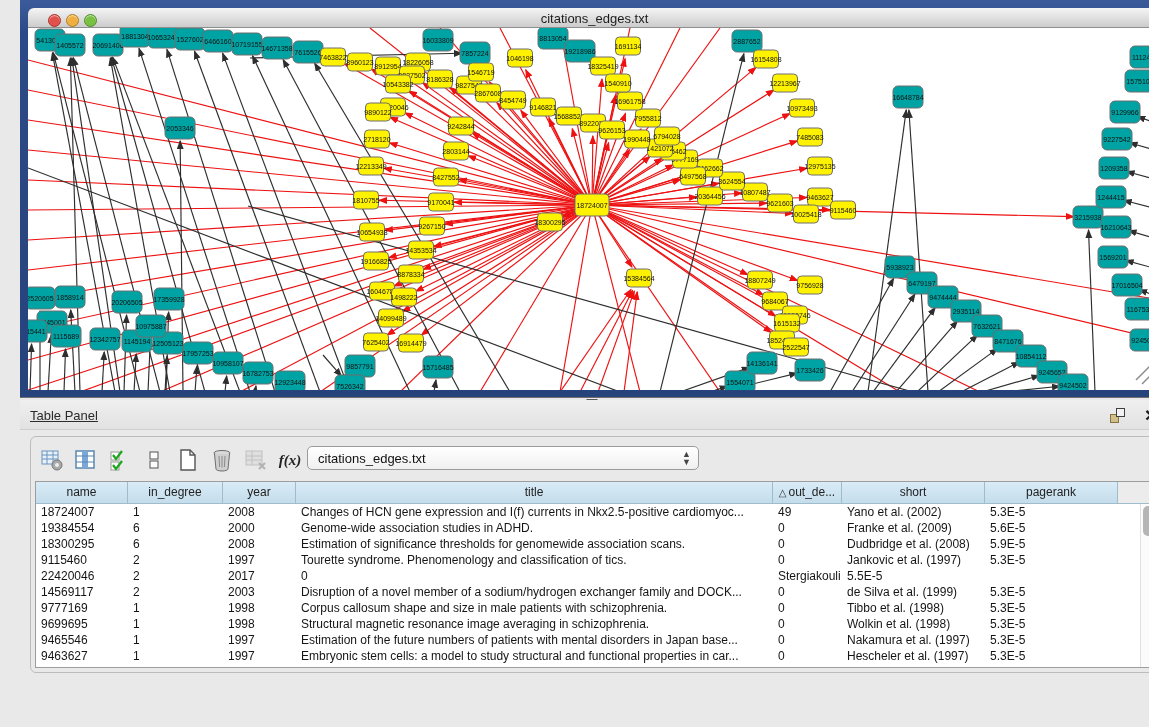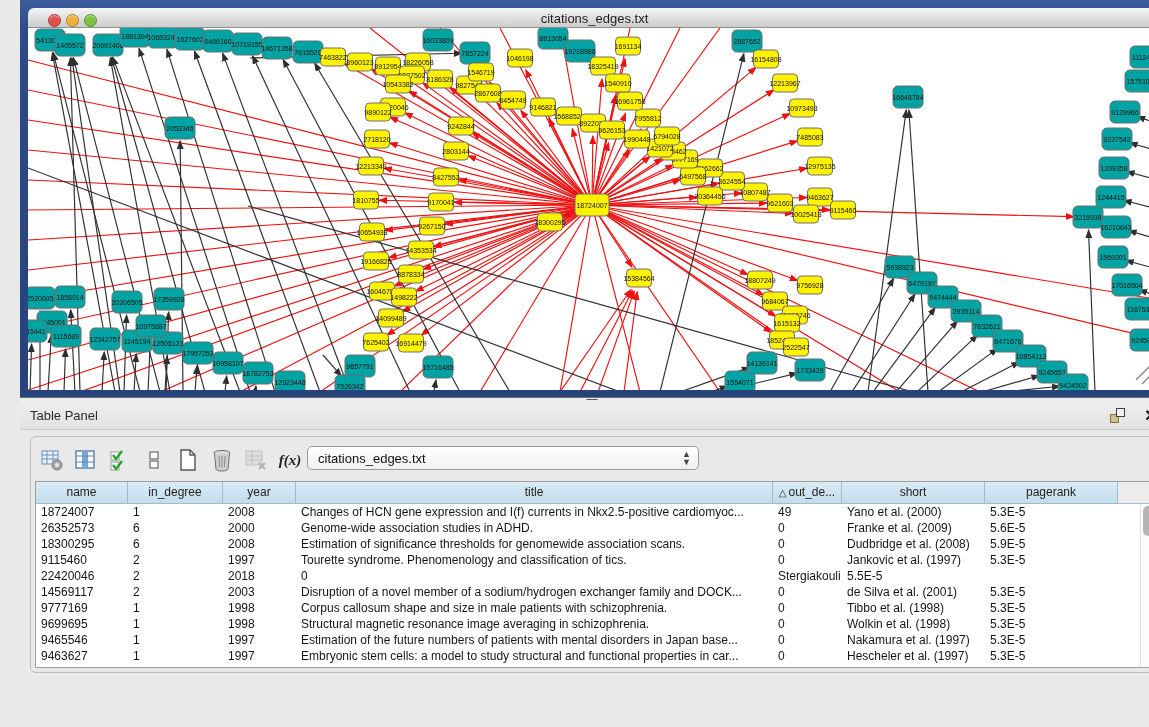--- a/index.html
+++ b/index.html
@@ -17,21 +17,21 @@
   .tl.red    { left:20px; background:#e1504a; border:1px solid #a8332e; }
   .tl.yellow { left:38px; background:#f0b03f; border:1px solid #af7c21; }
   .tl.green  { left:56px; background:#79c043; border:1px solid #4f8f27; }
   .net-canvas { position:absolute; left:8px; top:28px; width:1133px; height:362px; background:#ffffff; overflow:hidden; }
   svg text { user-select:none; }
 
   
   .panel { position:absolute; left:0; top:397px; width:1149px; height:303px; background:#e9e9e9; border-top:1px solid #6f6f6f; }
   .panel-notch { position:absolute; left:566px; top:1px; width:0; height:0; border-left:6px solid transparent; border-right:6px solid transparent; border-top:6px solid #5a5a5a; }
   .panel-header { position:absolute; left:0; top:2px; width:1149px; height:30px; background:linear-gradient(#efefef,#e2e2e2); border-bottom:1px solid #cfcfcf; }
-  .panel-title { position:absolute; left:10px; top:8px; font-size:13px; color:#2b2b2b; }
+  .panel-title { position:absolute; left:10px; top:8px; font-size:13px; color:#2b2b2b;text-decoration:underline; }
   .float-btn { position:absolute; right:42px; top:7px; width:18px; height:18px; cursor:pointer; }
   .float-btn .sq1 { position:absolute; left:1px; top:7px; width:9px; height:9px; border:1.5px solid #8a7340; background:#cfc08a; }
   .float-btn .sq2 { position:absolute; left:7px; top:1px; width:9px; height:9px; border:1.5px solid #3f3f3f; background:#f2f2f2; }
   .close-btn { position:absolute; right:12px; top:2px; font-size:21px; font-weight:bold; color:#1c1c1c; line-height:26px; cursor:pointer; }
 
   .panel-body { position:absolute; left:10px; top:38px; width:1129px; height:237px; border:1px solid #bcbcbc; border-radius:6px; background:#e9e9e9; }
   .toolbar { position:absolute; left:6px; top:6px; height:34px; display:flex; align-items:center; gap:4px; }
   .tbtn { width:30px; height:30px; display:flex; align-items:center; justify-content:center; border-radius:4px; cursor:pointer; }
   .tbtn.disabled { opacity:.5; cursor:default; }
   .fx { font-family:"Liberation Serif", serif; font-style:italic; font-weight:bold; font-size:15px; color:#222; }
@@ -603,26 +603,26 @@
             <div class="th">pagerank</div>
             <div class="th filler"></div>
           </div>
         <div id="tbody">
             <div class="trow">
               <div class="td">18724007</div>
               <div class="td">1</div>
               <div class="td">2008</div>
               <div class="td">Changes of HCN gene expression and I(f) currents in Nkx2.5-positive cardiomyoc...</div>
               <div class="td">49</div>
-              <div class="td">Yano et al. (2000)</div>
+              <div class="td">Yano et al. (2002)</div>
               <div class="td">5.3E-5</div>
               <div class="td"></div>
             </div>
             <div class="trow">
-              <div class="td">26352573</div>
+              <div class="td">19384554</div>
               <div class="td">6</div>
               <div class="td">2000</div>
               <div class="td">Genome-wide association studies in ADHD.</div>
               <div class="td">0</div>
               <div class="td">Franke et al. (2009)</div>
               <div class="td">5.6E-5</div>
               <div class="td"></div>
             </div>
             <div class="trow">
               <div class="td">18300295</div>
@@ -640,33 +640,33 @@
               <div class="td">1997</div>
               <div class="td">Tourette syndrome. Phenomenology and classification of tics.</div>
               <div class="td">0</div>
               <div class="td">Jankovic et al. (1997)</div>
               <div class="td">5.3E-5</div>
               <div class="td"></div>
             </div>
             <div class="trow">
               <div class="td">22420046</div>
               <div class="td">2</div>
-              <div class="td">2018</div>
+              <div class="td">2017</div>
               <div class="td">0</div>
               <div class="td">Stergiakouli et al. (2012)</div>
               <div class="td">5.5E-5</div>
               <div class="td"></div>
             </div>
             <div class="trow">
               <div class="td">14569117</div>
               <div class="td">2</div>
               <div class="td">2003</div>
               <div class="td">Disruption of a novel member of a sodium/hydrogen exchanger family and DOCK...</div>
               <div class="td">0</div>
-              <div class="td">de Silva et al. (2001)</div>
+              <div class="td">de Silva et al. (1999)</div>
               <div class="td">5.3E-5</div>
               <div class="td"></div>
             </div>
             <div class="trow">
               <div class="td">9777169</div>
               <div class="td">1</div>
               <div class="td">1998</div>
               <div class="td">Corpus callosum shape and size in male patients with schizophrenia.</div>
               <div class="td">0</div>
               <div class="td">Tibbo et al. (1998)</div>

